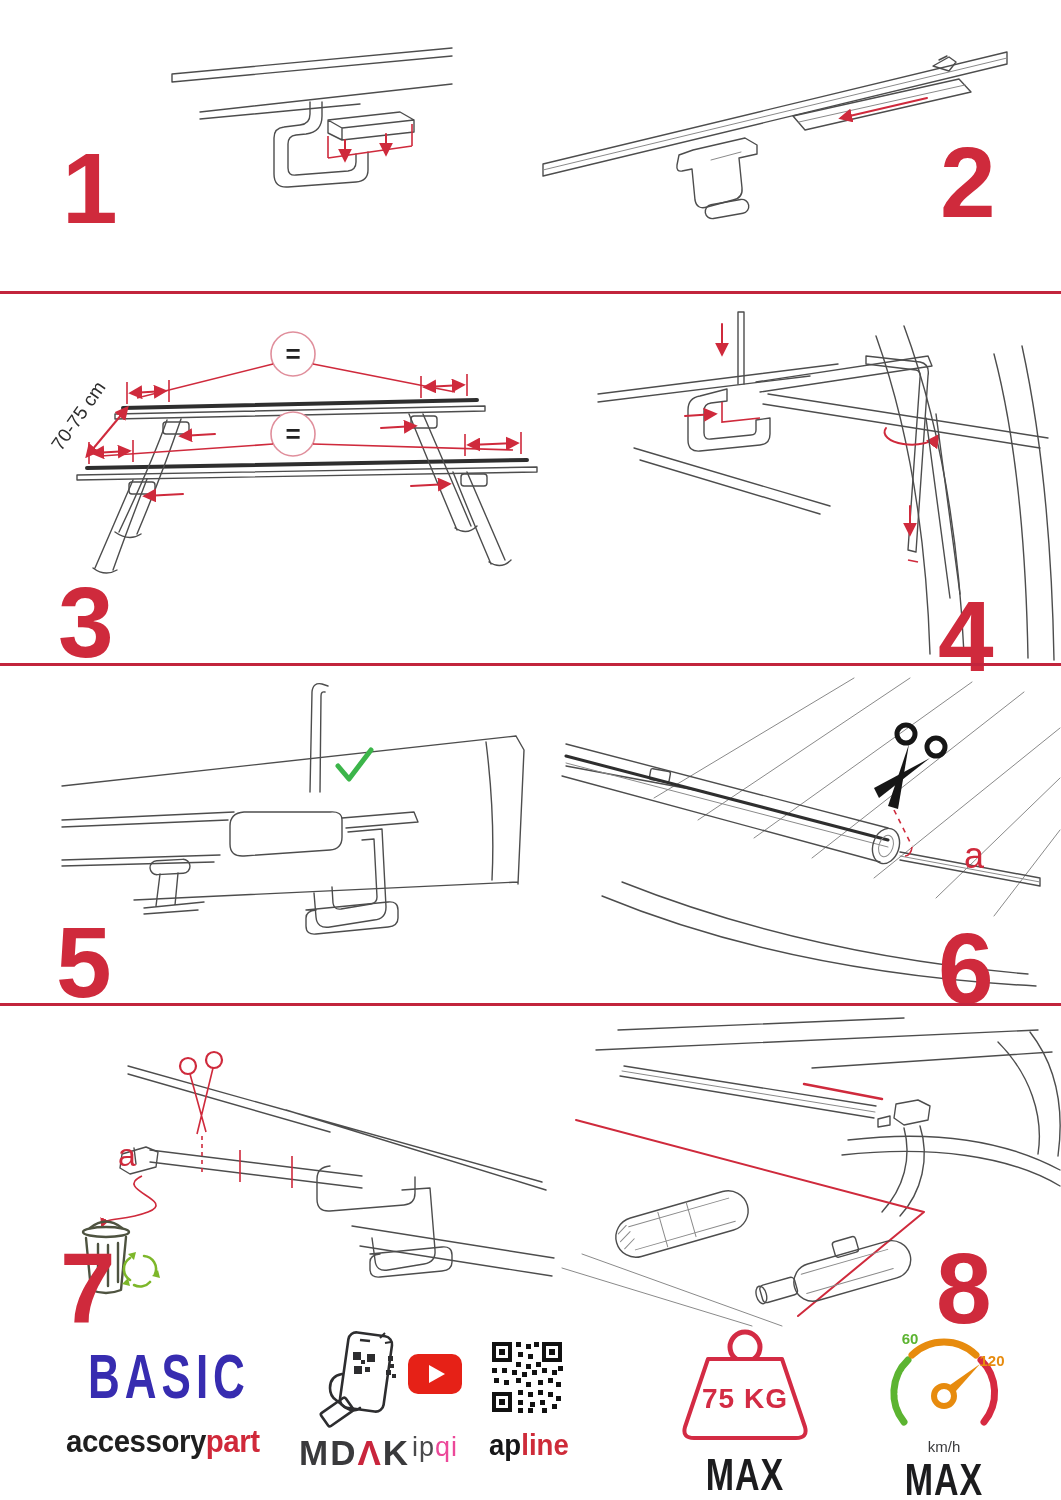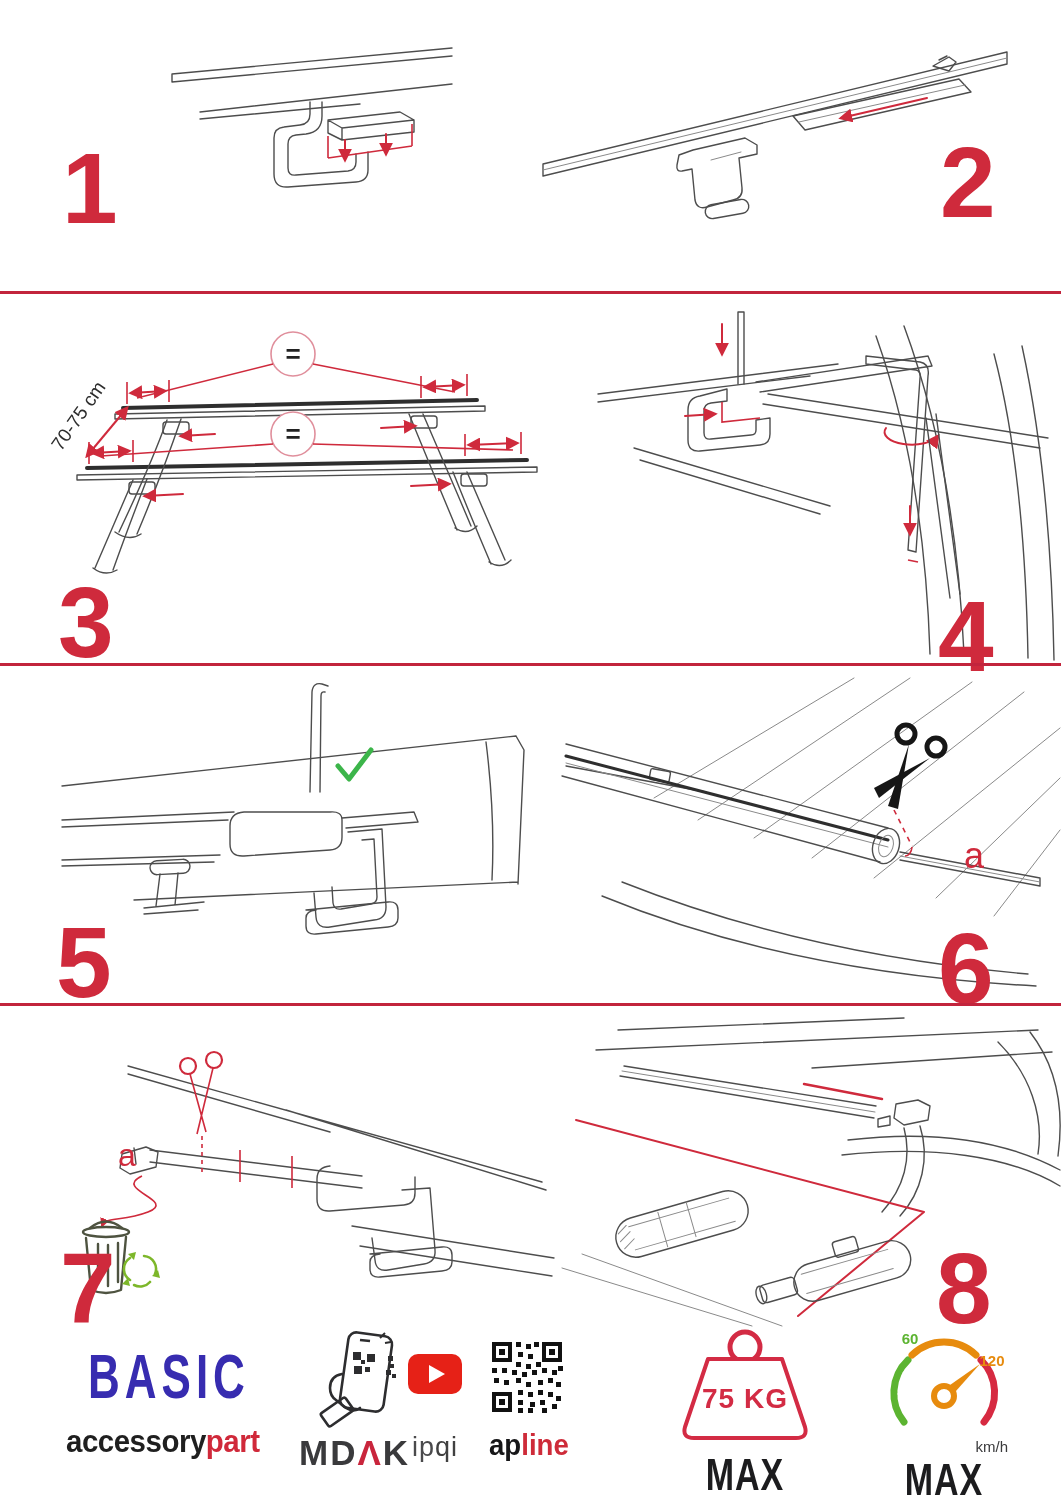--- a/index.html
+++ b/index.html
@@ -27,27 +27,27 @@
   .brand-basic{position:absolute;left:88px;top:1341px;font-size:44px;font-weight:700;
       color:#372cb0;letter-spacing:5px;transform:scaleY(1.42);transform-origin:left top;}
   .brand-ap{position:absolute;left:66px;top:1424px;font-size:31px;font-weight:700;
       letter-spacing:-0.5px;transform:scaleX(0.95);transform-origin:left top;color:#1f1f1f;white-space:nowrap;}
   .brand-ap .red{color:#d0293a;}
   .lbl-mdak{position:absolute;left:299px;top:1433px;font-size:35px;font-weight:700;
       color:#3a3a3c;letter-spacing:2px;}
   .lbl-mdak .red{color:#c9253c;}
   .lbl-ipqi{position:absolute;left:412px;top:1432px;font-size:27px;font-weight:400;
       color:#4a4a4c;letter-spacing:1px;}
-  .lbl-ipqi .red{color:#404040;}
+  .lbl-ipqi .red{color:#ec4899;}
   .lbl-apline{position:absolute;left:489px;top:1428px;font-size:30px;font-weight:700;
       color:#161618;transform:scaleX(0.92);transform-origin:left top;}
   .lbl-apline .red{color:#ce2b39;}
   .maxtxt{position:absolute;font-size:34px;font-weight:700;color:#1c1c1e;text-align:center;
       transform:scaleY(1.3);transform-origin:center top;letter-spacing:1px;}
-  .kmh{position:absolute;font-size:15px;color:#3a3a3c;text-align:right;}
+  .kmh{position:absolute;font-size:15px;color:#3a3a3c;text-align:center;}
   .wkg{font:bold 28px "Liberation Sans",sans-serif;fill:#d32b44;letter-spacing:1px;}
   .sp60{font:bold 15px "Liberation Sans",sans-serif;fill:#5cb431;}
   .sp120{font:bold 15px "Liberation Sans",sans-serif;fill:#e78b0e;}
 </style>
 </head>
 <body>
 
 <div id="page">
 
   <svg class="sec" style="left:160px;top:12px" width="300" height="255" viewBox="0 0 300 255">

